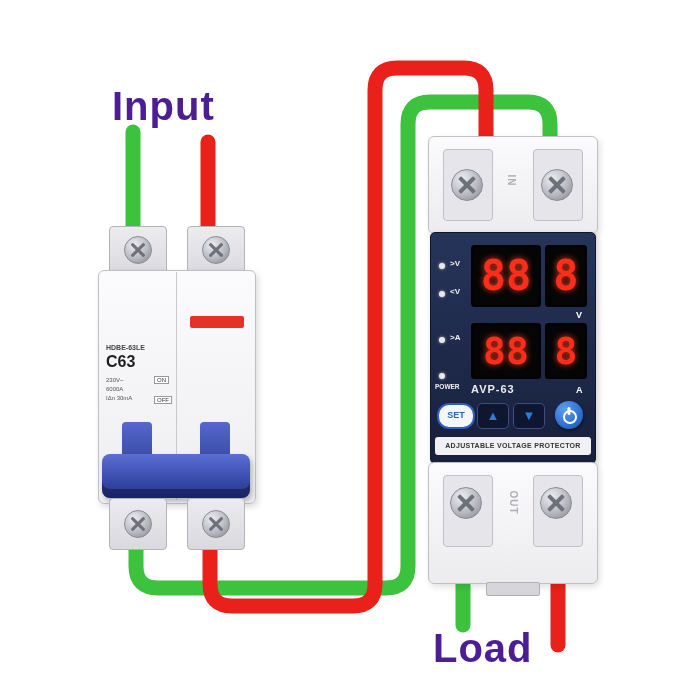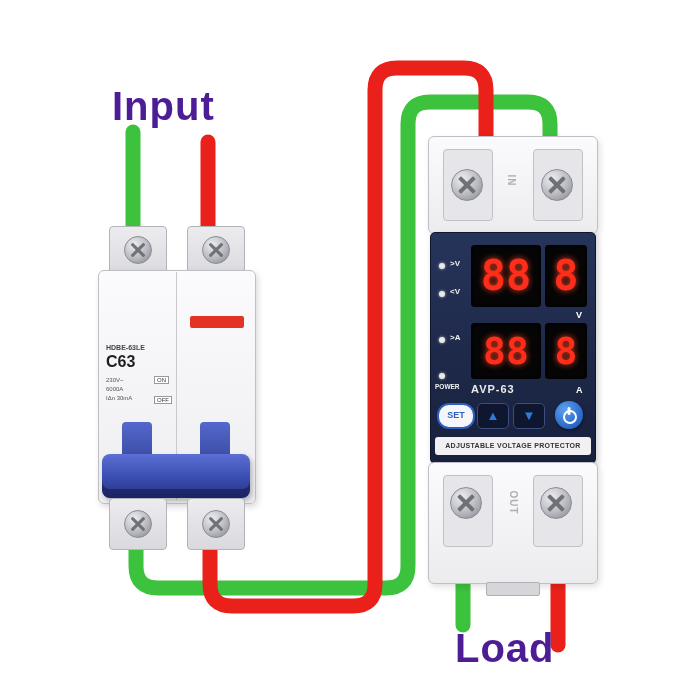--- a/index.html
+++ b/index.html
@@ -2,21 +2,21 @@
 <html style="--wire-green: #3cc23c; --wire-red: #e9211a; --handle-blue: #3f51b5; --panel-navy: #1e2a4a; --digit-red: #ff2d1a; --accent-blue: #2f7bd9; --indicator-red: #e33226;"><head>
 <meta charset="utf-8">
 <style>
   html,body { margin:0; padding:0; background:#fff; }
   #canvas { position:relative; width:700px; height:700px; background:#ffffff;
             font-family:"Liberation Sans", sans-serif; overflow:hidden; }
 
   
   .big-label { position:absolute; font-size:40px; font-weight:800; color:#4c1d95; letter-spacing:1px; }
   #input-label { left:112px; top:84px; }
-  #load-label  { left:455px; top:626px; }
+  #load-label  { left:433px; top:626px; }
 
   
   #wires { position:absolute; left:0; top:0; }
   #wires path { fill:none; stroke-width:15; stroke-linecap:round; }
   .wg { stroke:var(--wire-green,#3cc23c); }
   .wr { stroke:var(--wire-red,#e9211a); }
 
   
   #breaker { position:absolute; left:98px; top:226px; width:176px; height:322px; }
   .bkr-body { position:absolute; left:0; top:44px; width:156px; height:232px;

